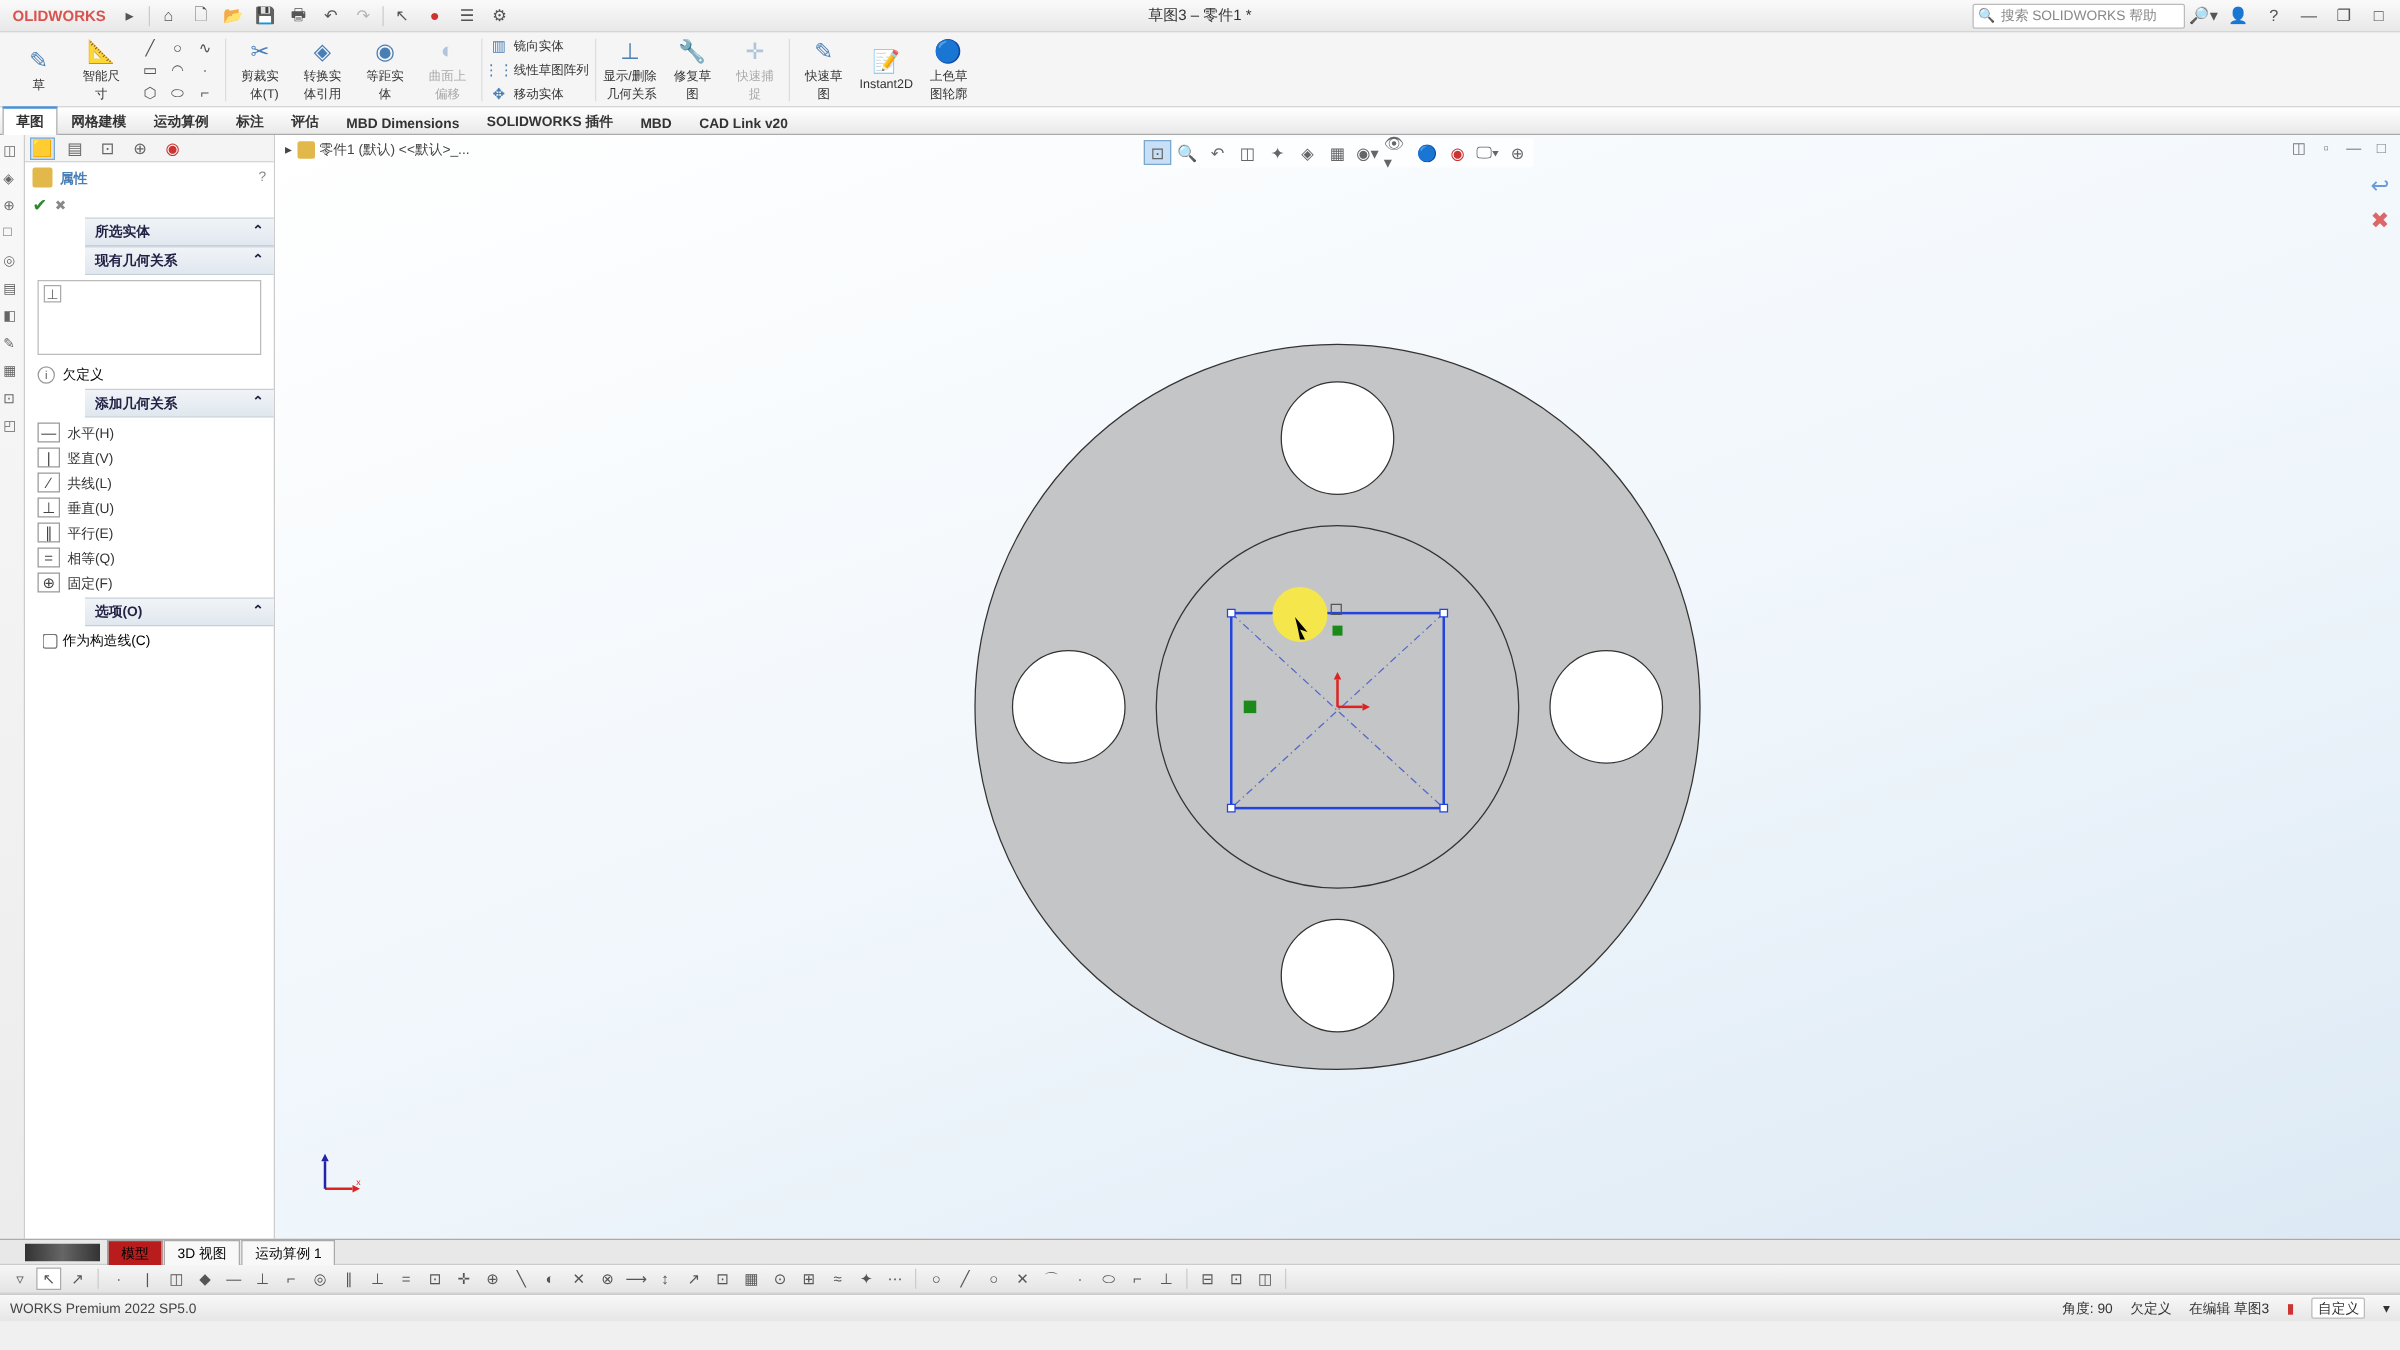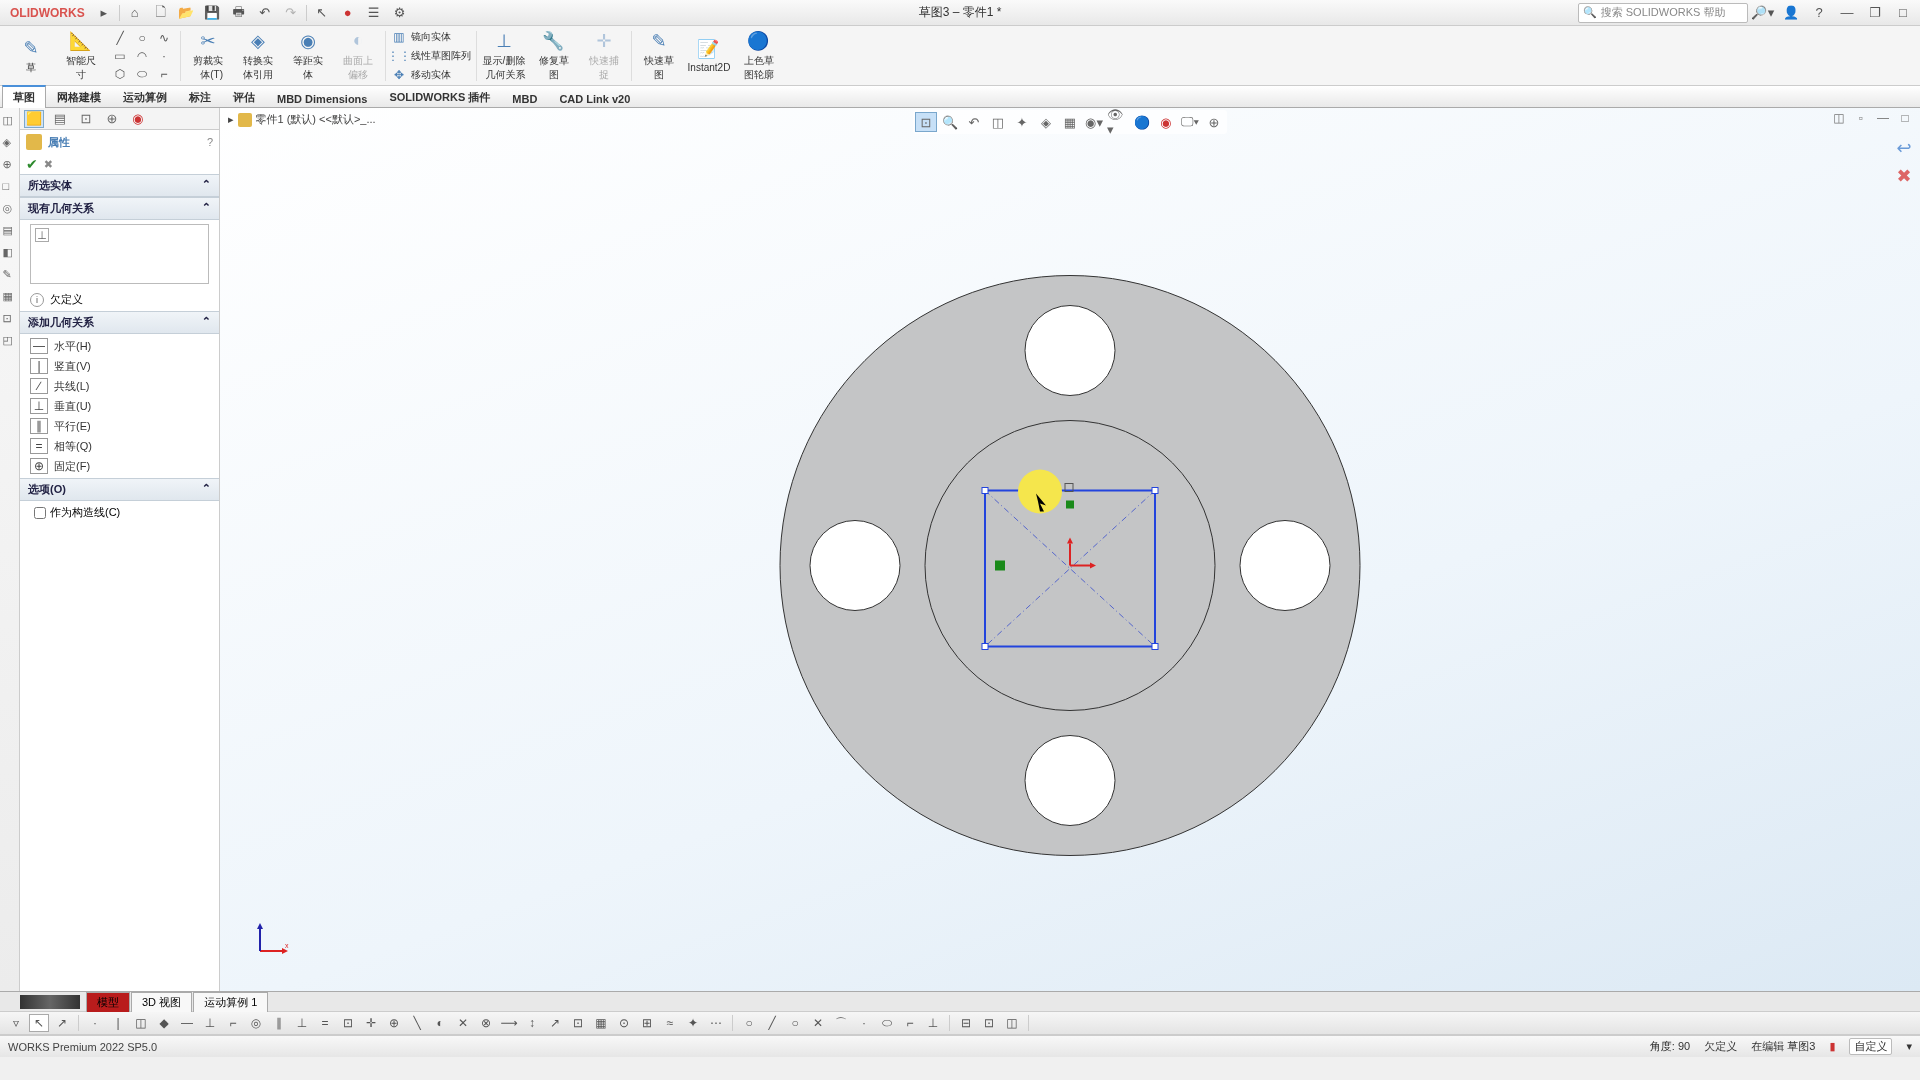--- a/index.html
+++ b/index.html
@@ -39,21 +39,21 @@
     
     .panel { width: 200px; background: #fff; border-right: 1px solid #ccc; display: flex; flex-direction: column; font-size: 11px; }
     .panel-tabs { height: 22px; display: flex; border-bottom: 1px solid #ccc; background: #f4f4f4; align-items: center; padding: 0 4px; gap:6px; }
     .panel-tabs span { width: 20px; height: 18px; display:flex; align-items:center; justify-content:center; color:#666; font-size: 13px; }
     .panel-tabs span.active { background: #d0e4f5; border: 1px solid #7da8cc; }
     .panel-header { height: 24px; display: flex; align-items: center; padding: 0 6px; gap: 6px; background: #fff; }
     .panel-header .hic { width:16px; height:16px; background:#e2b84a; border-radius:2px; }
     .panel-confirm { height: 20px; display: flex; align-items: center; padding: 0 6px; gap: 6px; background:#fff; }
     .panel-confirm .ok { color: #2d8a2d; font-size: 14px; }
     .panel-confirm .pin { color: #888; font-size: 11px; }
-    .section-head { background: linear-gradient(#f0f4f8,#e0e7ee); border-top: 1px solid #c5cfd8; border-bottom: 1px solid #c5cfd8; padding: 3px 8px; display: flex; justify-content: space-between; font-size: 11px; color: #224; font-weight: bold; }
+    .section-head { background: linear-gradient(#f0f4f8,#e0e7ee); border-top: 1px solid #c5cfd8; border-bottom: 1px solid #c5cfd8; padding: 3px 8px; display: flex; justify-content: space-between; font-size: 11px; color: #224; font-weight: bold; margin-left: 48px; }
     .list-box { margin: 4px 10px; border: 1px solid #7aa7cc; background: #c7e0f7; height: 52px; padding: 2px; font-size: 11px; }
     .list-box .item { padding: 1px 2px; }
     .empty-box { margin: 4px 10px; border: 1px solid #bbb; background: #fff; height: 60px; display: flex; align-items: flex-start; padding: 4px; gap: 4px; }
     .empty-box .perp { width: 14px; height: 14px; display:flex;align-items:center;justify-content:center;color:#666; border:1px solid #aaa; margin-top:-1px;}
     .rel-list { padding: 2px 10px; }
     .rel-item { display: flex; align-items: center; gap: 6px; padding: 2px 0; font-size: 11px; color: #333; }
     .rel-item .ric { width: 18px; height: 16px; display: flex; align-items:center; justify-content:center; font-size:12px; color:#444; border:1px solid #999; background:#fff; }
     .status-item { display: flex; align-items: center; gap: 6px; padding: 4px 10px; font-size: 11px; }
     .status-item .bul { width:14px; height:14px; border:1px solid #999; border-radius:50%; display:flex;align-items:center;justify-content:center;font-size:9px;color:#555;}
     .chk-line { display: flex; align-items: center; gap: 4px; padding: 4px 14px; font-size: 11px; }

